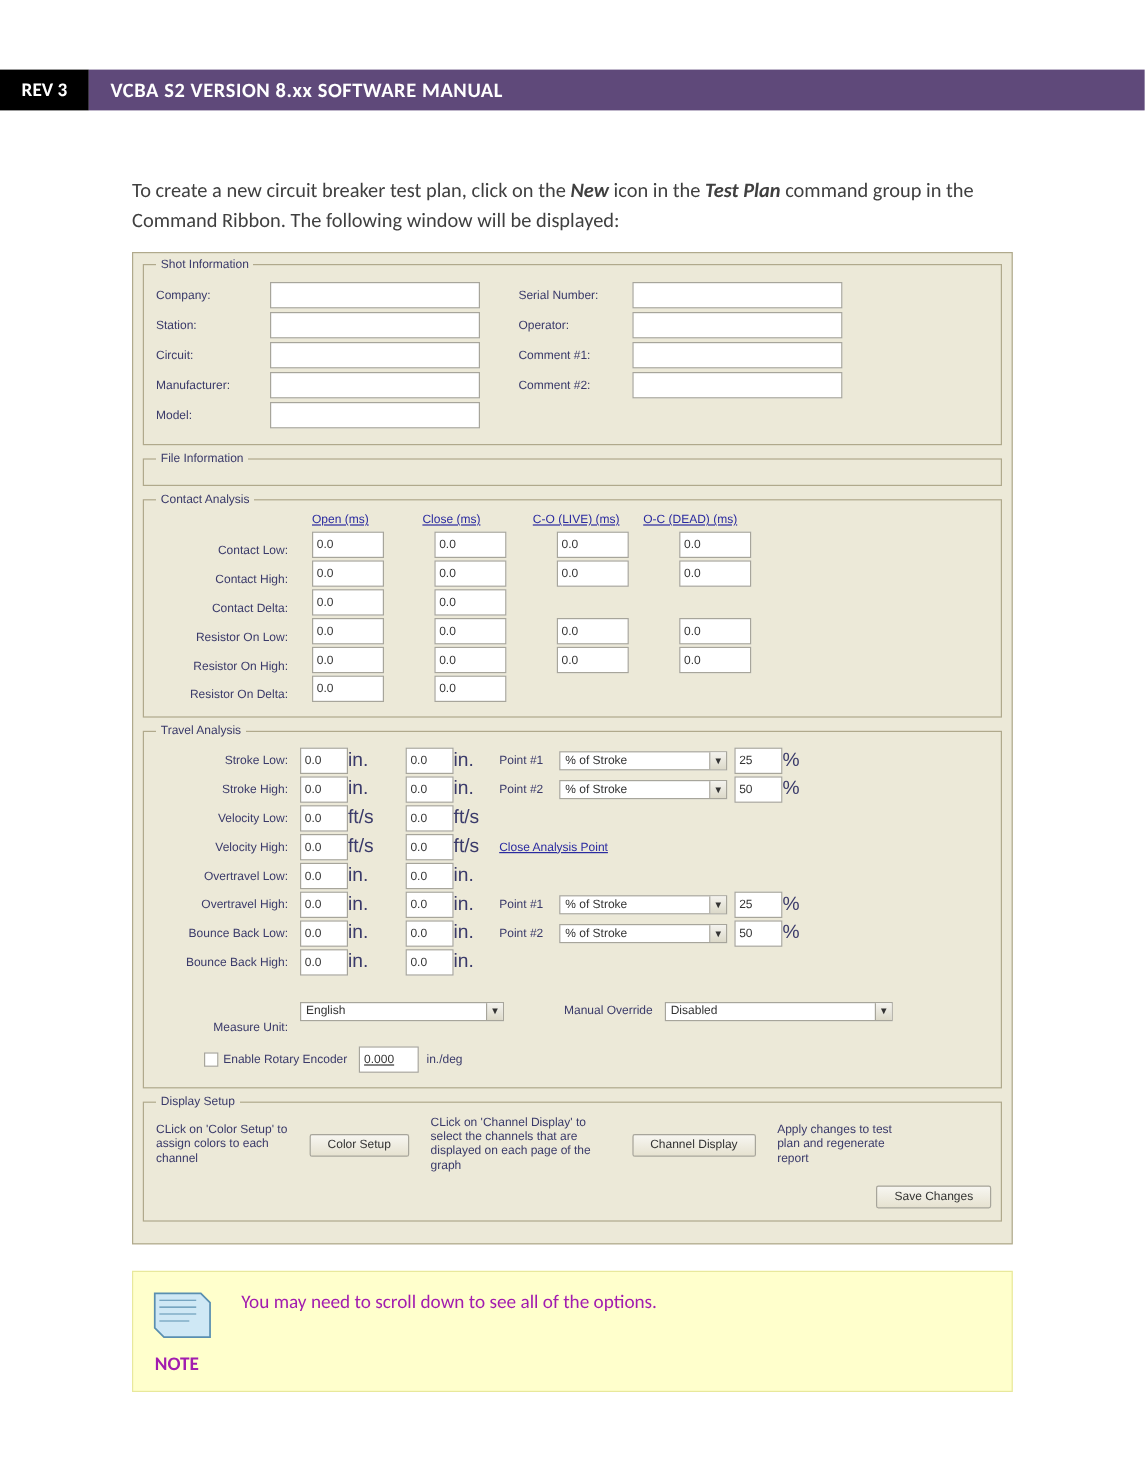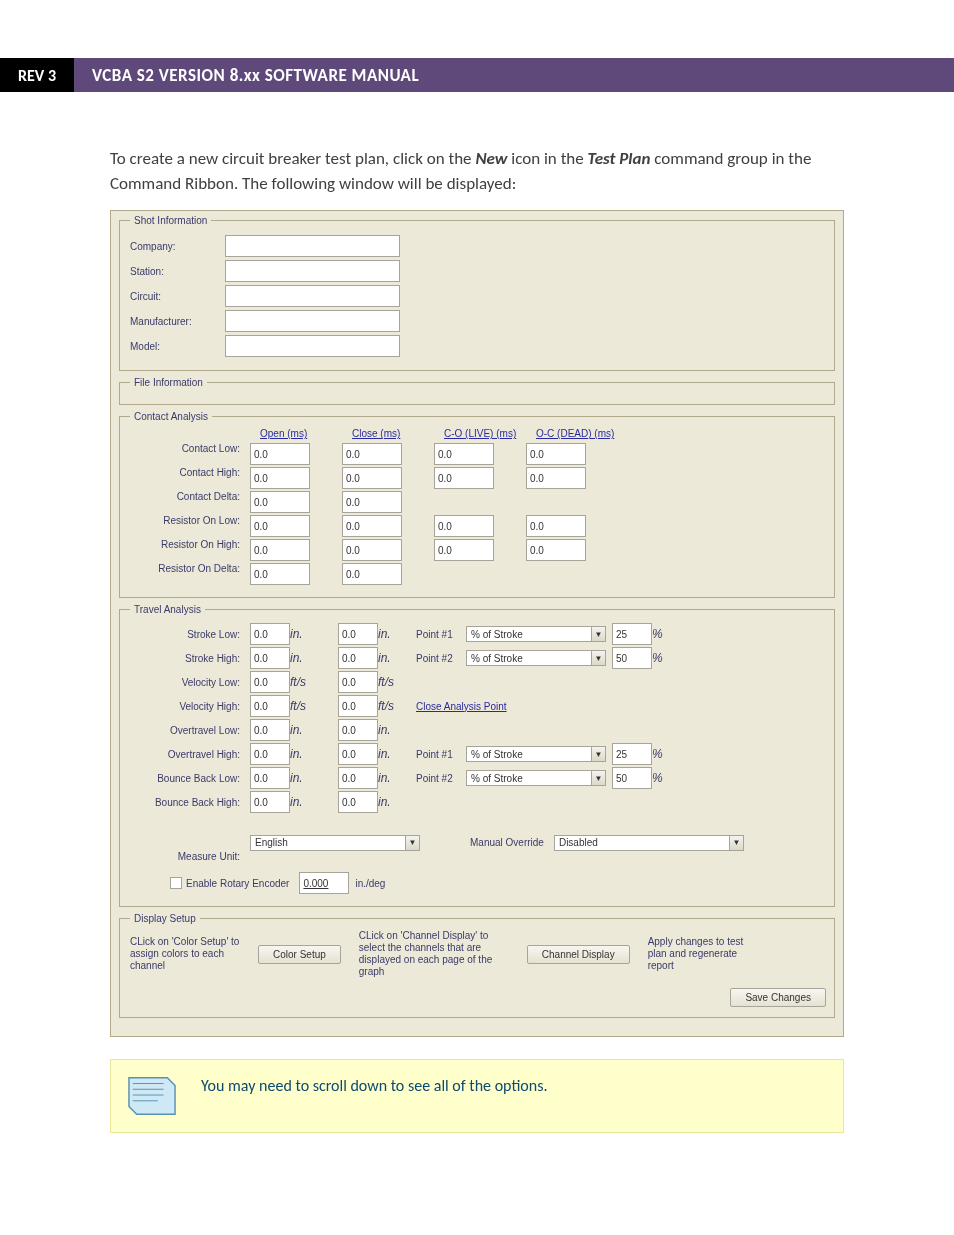--- a/index.html
+++ b/index.html
@@ -48,28 +48,28 @@
   .inp {
     background: #fff; border: 1px solid #a7a59b; height: 22px; font-size: 10px;
     padding: 0 3px; color: #333;
   }
   .inpw { width: 175px; }
   .inpsm { width: 60px; }
   .inpxs { width: 40px; }
   
   .ca-hdr { display: flex; margin-bottom: 4px; }
   .ca-hdr > div { color: #2a2aa0; text-decoration: underline; font-size: 10px; }
-  .ca-row { display: flex; align-items: flex-start; margin: 2px 0; }
+  .ca-row { display: flex; align-items: flex-end; margin: 2px 0; gap: 10px; }
   .ca-lab { width: 120px; text-align: right; padding-right: 10px; color: #3a3a6a; }
   .ca-col { width: 92px; }
   .ca-colw { width: 92px; }
   .ta-hdr { display: flex; color: #2a2aa0; text-decoration: underline; font-size: 10px; }
   .ta-row { display: flex; align-items: center; margin: 2px 0; }
   .ta-lab { width: 120px; text-align: right; padding-right: 10px; color: #3a3a6a; }
-  .unit { width: 28px; color: #3a3a6a; font-size: 12px; font-style: italic; }
+  .unit { width: 28px; color: #3a3a6a; font-size: 16px; }
   .ap-lab { width: 50px; color: #3a3a6a; }
   .dd {
     display: inline-flex; align-items: center; background: #fff; border: 1px solid #a7a59b;
     height: 16px; font-size: 10px; color: #333;
   }
   .dd span:first-child { padding: 0 4px; flex: 1; }
   .dd .arrow {
     background: linear-gradient(#f4f3ee,#dcd9c9);
     border-left: 1px solid #a7a59b;
     width: 14px; display: flex; align-items: center; justify-content: center; height: 100%;
@@ -92,21 +92,21 @@
   }
   .dsrow { display: flex; align-items: center; gap: 18px; }
   .dstxt { font-size: 10px; color: #3a3a6a; line-height: 1.2; }
   
   .note {
     margin: 22px 110px 0 110px;
     background: #ffffcc;
     border: 1px solid #e8e89c;
     padding: 12px 18px 12px 12px;
     display: flex; flex-direction: column;
-    font-size: 16px; color: #0c4a6e;
+    font-size: 16px; color: #a21caf;
   }
   .note-top { display: flex; align-items: flex-start; gap: 20px; }
   .note-icon { width: 58px; height: 48px; }
   .note-lab { font-weight: bold; margin-top: 8px; margin-left: 6px; }
   
   .footer {
     margin-top: 110px;
     display: flex; align-items: stretch; height: 30px;
   }
   .footer .pg {
@@ -150,20 +150,38 @@
           <div class="row">
               <div class="lab">Circuit:</div>
               <input class="inp inpw" style="">
             </div>
           <div class="row">
               <div class="lab">Manufacturer:</div>
               <input class="inp inpw" style="">
             </div>
           <div class="row">
               <div class="lab">Model:</div>
+              <input class="inp inpw" style="">
+            </div>
+        </div>
+        <div>
+          <div class="row">
+              <div class="lab">Serial Number:</div>
+              <input class="inp inpw" style="">
+            </div>
+          <div class="row">
+              <div class="lab">Operator:</div>
+              <input class="inp inpw" style="">
+            </div>
+          <div class="row">
+              <div class="lab">Comment #1:</div>
+              <input class="inp inpw" style="">
+            </div>
+          <div class="row">
+              <div class="lab">Comment #2:</div>
               <input class="inp inpw" style="">
             </div>
         </div>
       </div>
     </fieldset>
 
     <fieldset style="height:28px;">
       <legend>File Information</legend>
     </fieldset>
 
@@ -367,20 +385,21 @@
   </div>
 
   <div class="note">
     <div class="note-top">
       <svg class="note-icon" viewBox="0 0 60 50">
         <polygon points="6,6 46,6 54,14 54,44 14,44 6,36" fill="#cfe8f5" stroke="#5a8fb0" stroke-width="1.5"></polygon>
         <path d="M10 12 L42 12 M10 18 L42 18 M10 24 L42 24 M10 30 L36 30" stroke="#5a8fb0" stroke-width="1"></path>
       </svg>
       <div style="padding-top:4px;">You may need to scroll down to see all of the options.</div>
     </div>
+    <div class="note-lab">NOTE</div>
   </div>
 
   <div class="footer">
     <div class="cap"></div>
     <div class="pg">56</div>
     <div class="bar"></div>
   </div>
 </div>
 
 </body></html>

